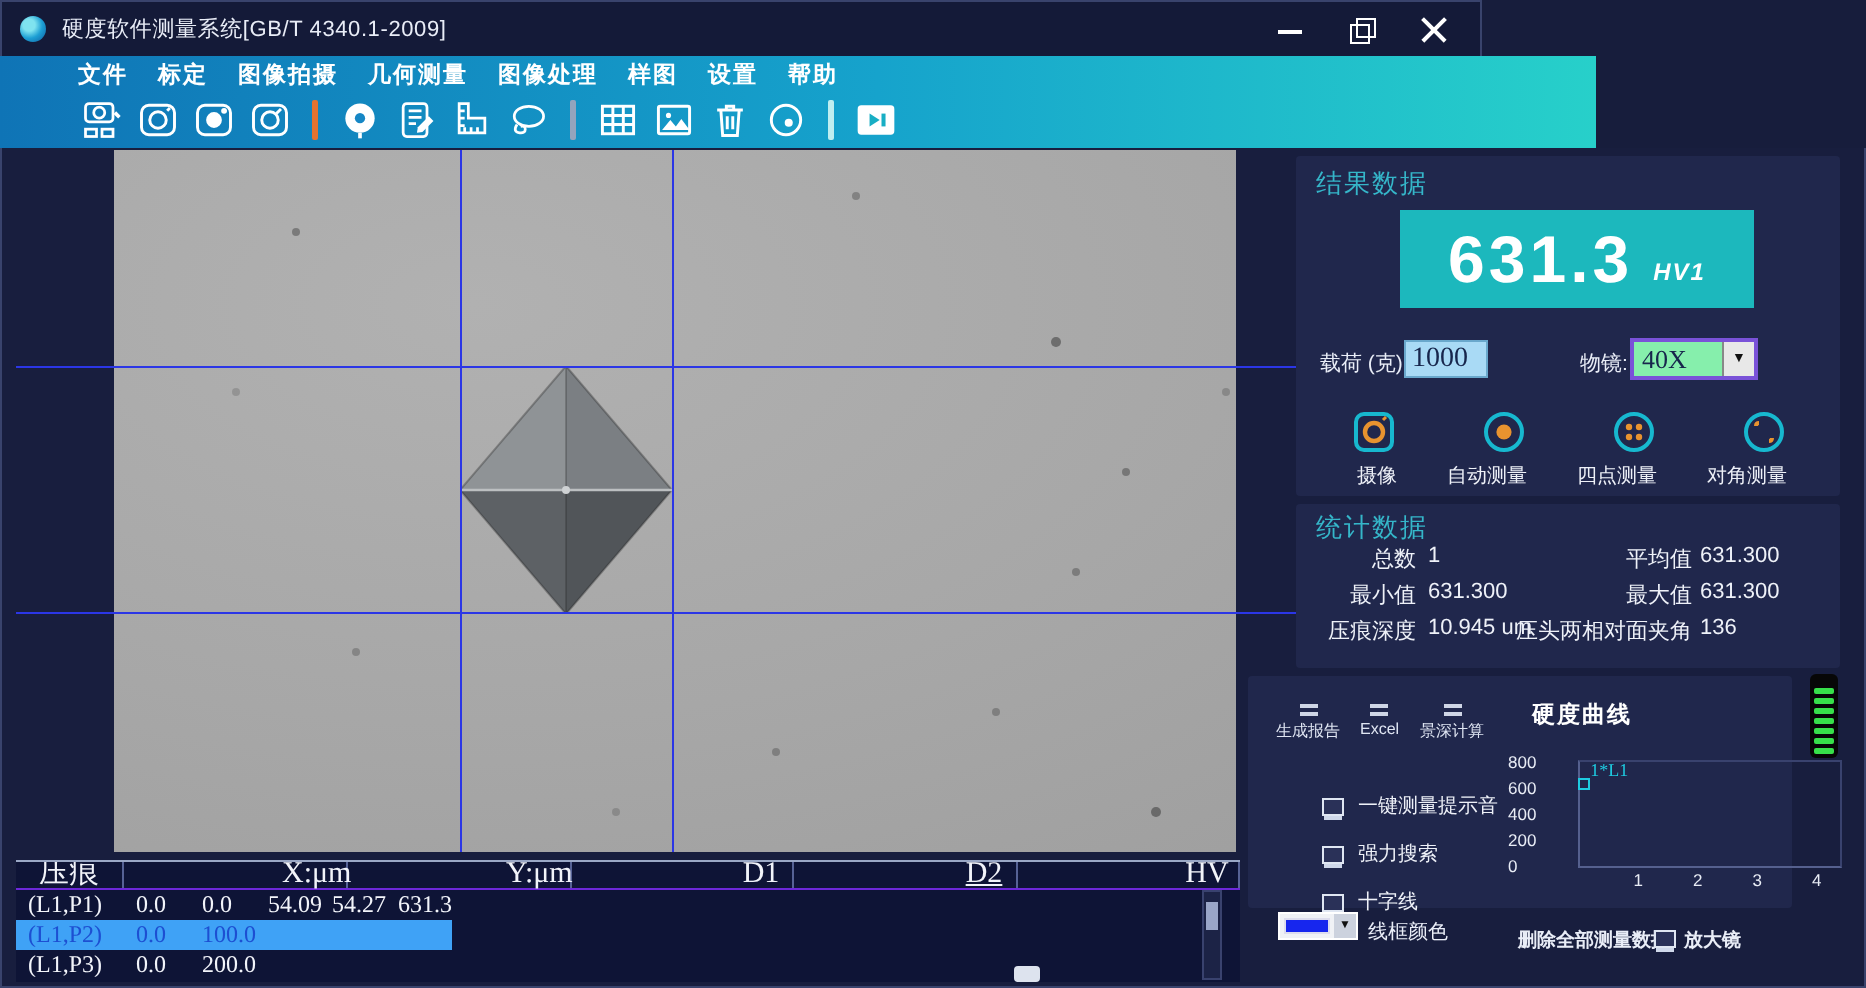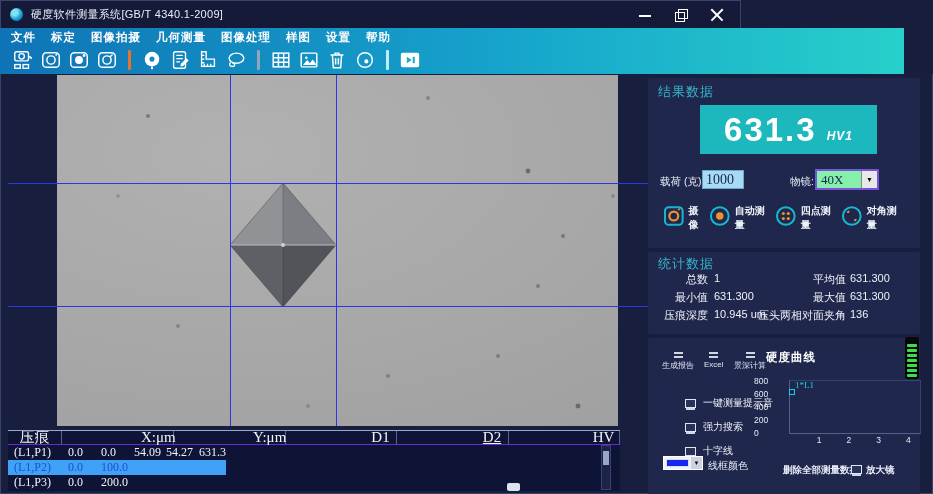--- a/index.html
+++ b/index.html
@@ -16,22 +16,22 @@
   .title-text{color:#e9edf7;font-size:11px;letter-spacing:.3px;}
   .win-controls{margin-left:auto;display:flex;align-items:center;gap:22px;padding-right:16px;}
   .wc{width:14px;height:14px;position:relative;cursor:pointer;}
   .wc-min::after{content:"";position:absolute;left:1px;right:1px;top:7px;height:2px;background:#fff;}
   .wc-res::before{content:"";position:absolute;left:1px;top:4px;width:8px;height:8px;border:1.4px solid #fff;background:#141a38;}
   .wc-res::after{content:"";position:absolute;left:4px;top:1px;width:8px;height:8px;border:1.4px solid #fff;}
   .wc-close::before,.wc-close::after{content:"";position:absolute;left:-1px;top:6px;width:16px;height:1.8px;background:#fff;}
   .wc-close::before{transform:rotate(45deg);} .wc-close::after{transform:rotate(-45deg);}
 
   
-  .band{left:0;top:28px;width:904px;height:46px;
-        background:linear-gradient(90deg,#0f74b6 0%,#16a3cc 55%,#27d0ca 100%);}
+  .band{left:0;top:28px;width:770px;height:46px;
+        background:linear-gradient(90deg,#0f74b6 0%,#16a3cc 55%,#27d0ca 100%);padding-left:28px;}
   .menubar{display:flex;gap:15px;align-items:center;height:18px;padding-left:11px;}
   .menu-item{color:#fff;font-size:11.5px;font-weight:bold;letter-spacing:1px;cursor:pointer;}
   .toolbar{display:flex;gap:6px;align-items:center;height:28px;padding-left:12px;}
   .tbtn{width:22px;height:22px;display:flex;align-items:center;justify-content:center;cursor:pointer;}
   .tsep{width:3px;height:20px;margin:0 4px;border-radius:1px;}
   .sep-orange{background:#e5732f;} .sep-gray{background:#93a4bd;} .sep-light{background:#bfeef0;}
 
   
   .content-bg{left:0;top:74px;width:933px;height:420px;background:#181e3e;
               border:1px solid #39436c;border-top:none;box-sizing:border-box;}
@@ -61,37 +61,37 @@
   .trow span{display:inline-block;box-sizing:border-box;padding-left:6px;white-space:nowrap;}
   .trow.selected{background:#3fa2f6;color:#1d4fd2;}
   .vsb{left:601px;top:445px;width:10px;height:45px;background:#1c2346;border:1px solid #39426e;box-sizing:border-box;}
   .vsb-thumb{position:absolute;left:1px;top:5px;width:6px;height:14px;background:#9aa6c8;}
   .hsb-thumb{left:507px;top:483px;width:13px;height:8px;background:#dde3ee;border-radius:2px;}
 
   
   .panel{background:#20274c;border-radius:2px;}
   .p1{left:648px;top:78px;width:272px;height:170px;}
   .p2{left:648px;top:252px;width:272px;height:82px;}
-  .p3{left:648px;top:338px;width:272px;height:156px;}
+  .p3{left:624px;top:338px;width:272px;height:116px;}
   .phead{position:absolute;left:10px;top:5px;color:#35b6c9;font-size:13px;letter-spacing:1px;}
   .hv-box{position:absolute;left:52px;top:27px;width:177px;height:49px;background:#1cb8bd;
           display:flex;align-items:center;justify-content:center;gap:10px;}
   .hv-val{color:#fff;font-size:33px;font-weight:bold;letter-spacing:2px;}
   .hv-unit{color:#fff;font-size:12px;font-weight:bold;margin-top:12px;letter-spacing:1px;font-style:italic;}
   .fieldrow{position:absolute;left:0;top:92px;width:272px;height:22px;color:#e9edf7;font-size:10.5px;}
   .f-label{position:absolute;top:5px;}
   .load-input{position:absolute;left:54px;top:0;width:42px;height:19px;background:#a9daf5;border:1px solid #6aa8cc;
               font-family:"Liberation Serif",serif;font-size:14px;color:#17264c;padding:0 3px;box-sizing:border-box;}
   .obj-select{position:absolute;left:167px;top:-1px;width:64px;height:21px;background:#86efac;border:2px solid #7a52d8;
               box-sizing:border-box;display:flex;align-items:center;cursor:pointer;}
   .obj-val{font-family:"Liberation Serif",serif;font-size:13px;color:#17264c;padding-left:4px;flex:1;}
   .obj-arrow{width:15px;height:100%;background:#e8e8e8;border-left:1px solid #888;display:flex;align-items:center;justify-content:center;
              font-size:7px;color:#111;}
   .mbtns{position:absolute;left:0;top:126px;width:272px;display:flex;justify-content:space-around;padding:0 14px;box-sizing:border-box;}
-  .mbtn{display:flex;flex-direction:row;align-items:flex-start;gap:3px;cursor:pointer;font-weight:bold;}
+  .mbtn{display:flex;flex-direction:column;align-items:flex-end;gap:3px;cursor:pointer;}
   .mbtn-label{color:#eef1f8;font-size:10px;}
 
   
   .stat-row{position:absolute;width:272px;height:16px;color:#eef1f8;font-size:11px;}
   .sl1{position:absolute;left:0;width:60px;text-align:right;}
   .sv1{position:absolute;left:66px;}
   .sl2{position:absolute;left:80px;width:118px;text-align:right;}
   .sv2{position:absolute;left:202px;}
 
   

